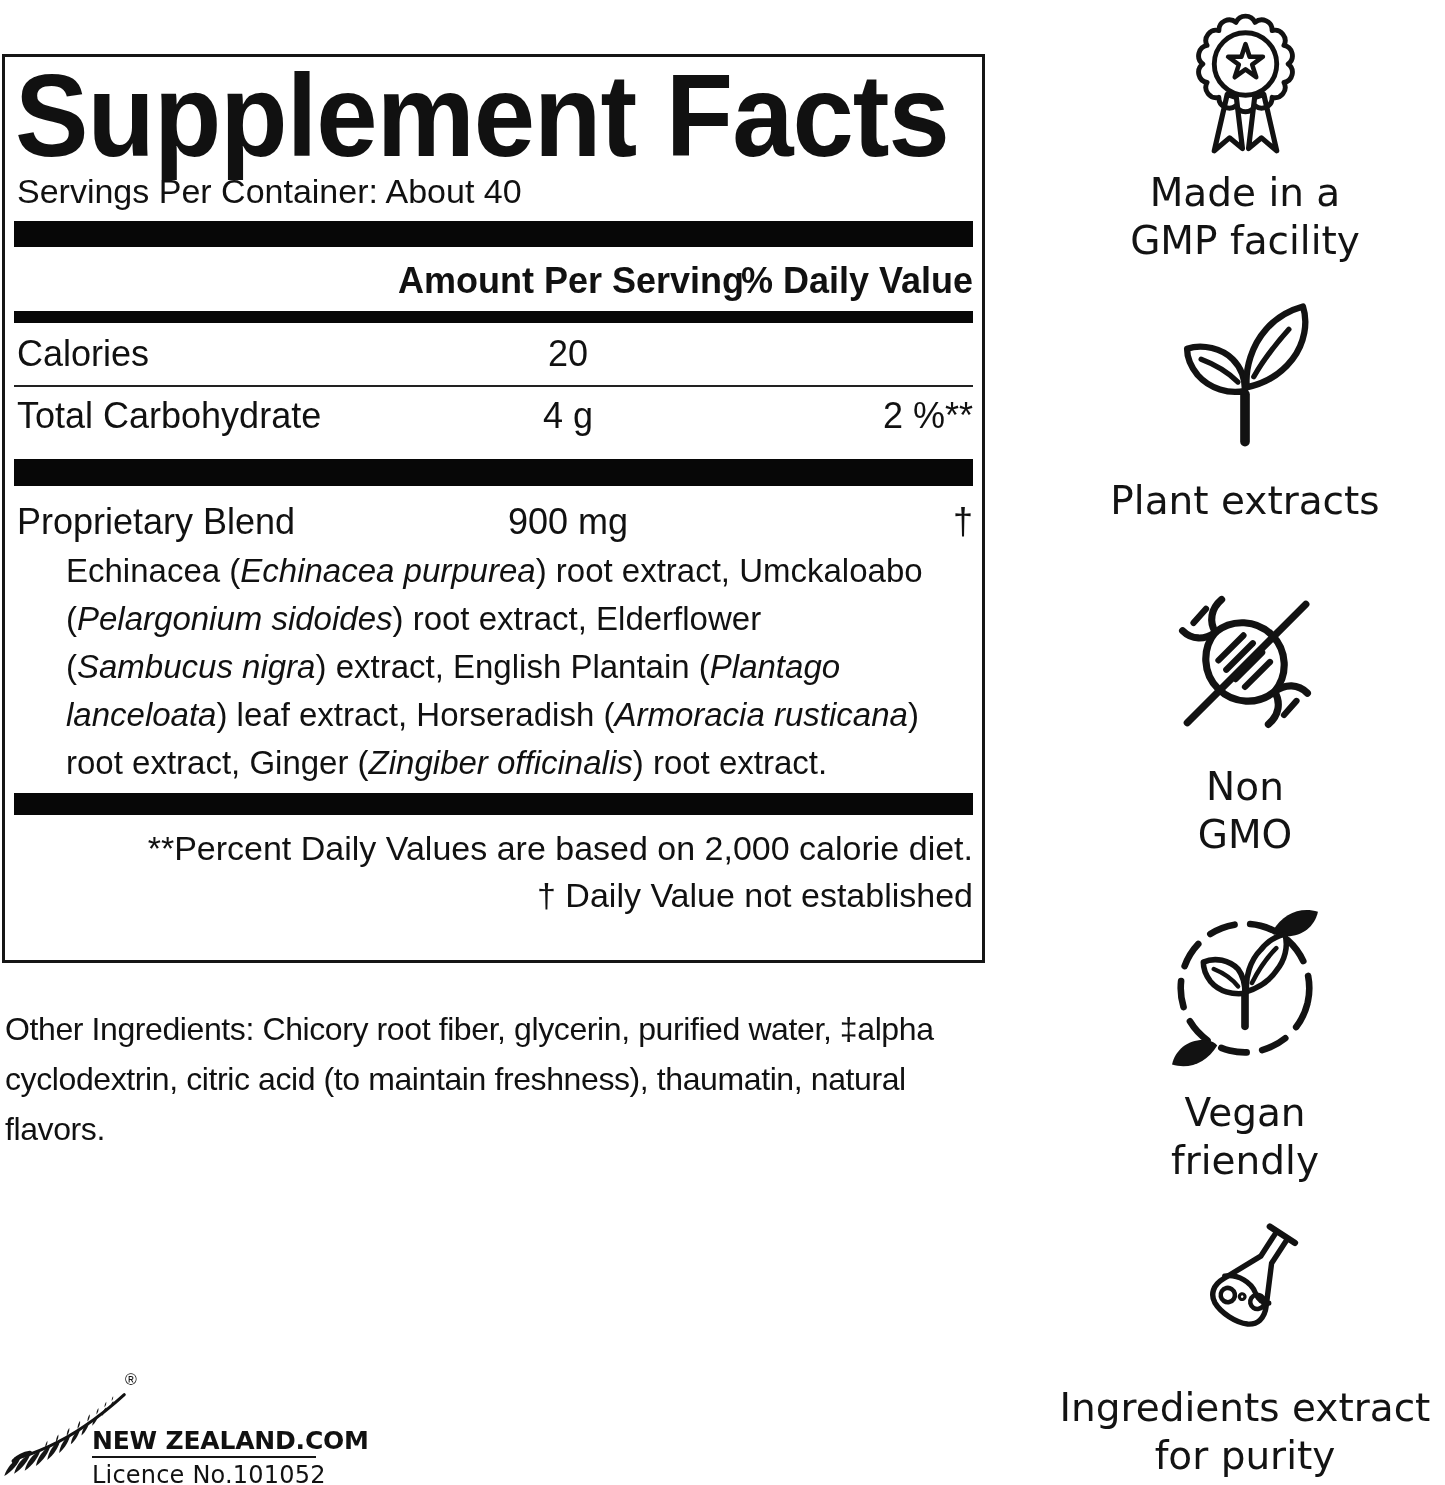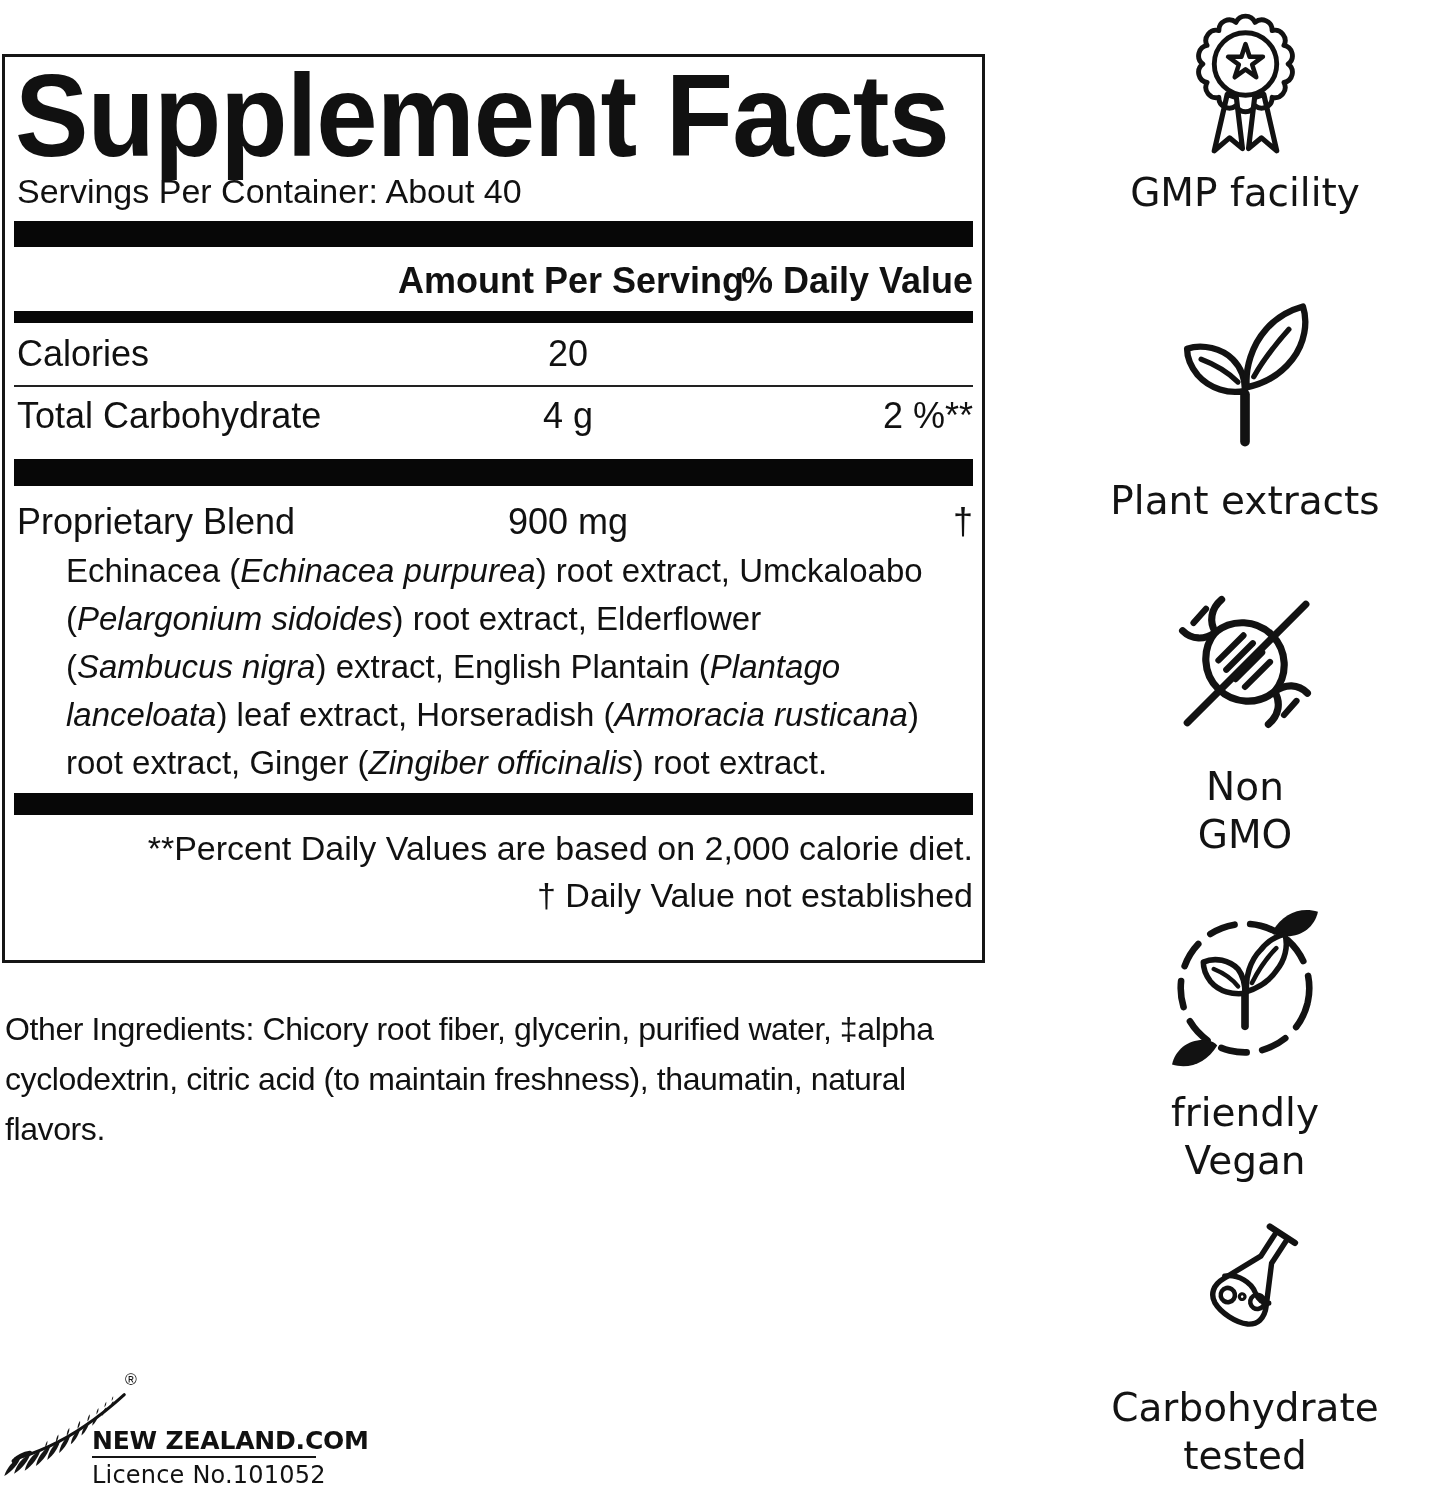--- a/index.html
+++ b/index.html
@@ -125,20 +125,21 @@
   <div class="bicon" style="top:3px;">
     <svg width="153" height="160" viewBox="0 0 100 105">
       <path class="st" stroke-width="3.4" fill="#fff" d="M38,60 L29.5,97 L39.5,88.5 L48,95.5 L44,62 Z"></path>
       <path class="st" stroke-width="3.4" fill="#fff" d="M62,60 L70.5,97 L60.5,88.5 L52,95.5 L56,62 Z"></path>
       <path class="st" stroke-width="3.2" fill="#fff" d="M78,40 A6.8 6.8 0 0 1 75.23,52.15 A6.8 6.8 0 0 1 67.46,61.89 A6.8 6.8 0 0 1 56.23,67.30 A6.8 6.8 0 0 1 43.77,67.30 A6.8 6.8 0 0 1 32.54,61.89 A6.8 6.8 0 0 1 24.77,52.15 A6.8 6.8 0 0 1 22,40 A6.8 6.8 0 0 1 24.77,27.85 A6.8 6.8 0 0 1 32.54,18.11 A6.8 6.8 0 0 1 43.77,12.70 A6.8 6.8 0 0 1 56.23,12.70 A6.8 6.8 0 0 1 67.46,18.11 A6.8 6.8 0 0 1 75.23,27.85 A6.8 6.8 0 0 1 78,40 Z"></path>
       <circle class="st" stroke-width="3.2" cx="50" cy="40" r="20.5"></circle>
       <path class="st" stroke-width="3" d="M50,27 L52.7,35.28 L61.41,35.29 L54.37,40.42 L57.05,48.71 L50,43.6 L42.95,48.71 L45.63,40.42 L38.59,35.29 L47.3,35.28 Z"></path>
     </svg>
   </div>
   <div class="blabel" style="top:169px;">
+    <div>Made in a</div>
     <div>GMP facility</div>
   </div>
 
   <div class="bicon" style="top:296px;">
     <svg width="176" height="158" viewBox="0 0 100 90">
       <path class="st" stroke-width="5.5" d="M50,56 L50,83"></path>
       <path class="st" stroke-width="3.6" d="M50,54 C41,56 30,53 23,45 C19,40 17,35 17,30 C26,27 37,30 43,36 C48,41 50,47 50,54 Z"></path>
       <path class="st" stroke-width="3" d="M46,49 C40,43 33,39 25,36"></path>
       <path class="st" stroke-width="3.6" d="M51,52 C50,41 54,28 62,19 C68,12 76,8 83,6 C86,15 84,27 77,36 C70,45 61,50 51,52 Z"></path>
       <path class="st" stroke-width="3" d="M55,46 C60,37 67,28 75,19"></path>
@@ -176,38 +177,38 @@
       <path d="M66,16 C72,6 82,2 92,5 C90,14 82,20 72,19 C69,18.5 67,17.5 66,16 Z" fill="#121212"></path>
       <path d="M34,82 C28,92 18,96 8,93 C10,84 18,78 28,79 C31,79.5 33,80.5 34,82 Z" fill="#121212"></path>
       <path class="st" stroke-width="4.4" d="M50,52 L50,71"></path>
       <path class="st" stroke-width="3.2" d="M50,52 C43,53 35,51 30,45 C27,41 26,37 26,34 C33,31 41,33 46,38 C49,42 50,47 50,52 Z"></path>
       <path class="st" stroke-width="2.6" d="M46,48 C42,43 37,40 32,38"></path>
       <path class="st" stroke-width="3.2" d="M51,51 C50,43 53,33 59,27 C63,22 68,19 73,18 C75,25 73,33 68,39 C64,45 57,49 51,51 Z"></path>
       <path class="st" stroke-width="2.6" d="M54,46 C57,40 62,32 68,26"></path>
     </svg>
   </div>
   <div class="blabel" style="top:1089px;">
+    <div>Vegan</div>
     <div>friendly</div>
-    <div>Vegan</div>
   </div>
 
   <div class="bicon" style="top:1212px;">
     <svg width="130" height="158" viewBox="0 0 100 122">
       <g transform="rotate(33 50 62)">
         <path class="st" stroke-width="5" d="M38.5,9 L61.5,9"></path>
         <path class="st" stroke-width="4.2" d="M45,11 L45,32 L30.5,62 C26,71 28.5,78 35,81.5 C43,85.5 57,85.5 65,81.5 C71.5,78 74,71 69.5,62 L55,32 L55,11"></path>
         <path class="st" stroke-width="4" d="M30,60 C38,53 50,53 57,58 C62,61.5 66.5,61.5 70,59"></path>
         <circle class="st" stroke-width="3.5" cx="40" cy="71" r="5.5"></circle>
         <circle class="st" stroke-width="2.5" cx="50" cy="66" r="2.2"></circle>
         <circle class="st" stroke-width="3.5" cx="62" cy="63" r="5.5"></circle>
       </g>
     </svg>
   </div>
   <div class="blabel" style="top:1384px;">
-    <div>Carbohydrate tested</div>
+    <div>Ingredients extract</div>
     <div>for purity</div>
   </div>
 </div>
 
 <div>
   <svg class="abs" style="left:2px;top:1374px;" width="126" height="106" viewBox="-10 0 140 118">
     <defs>
       <path id="lf" d="M0,0 C-3.5,9 -3.5,19 0.5,27 C3.5,18 3,7 0,0 Z"></path>
     </defs>
     <g fill="#151515">

